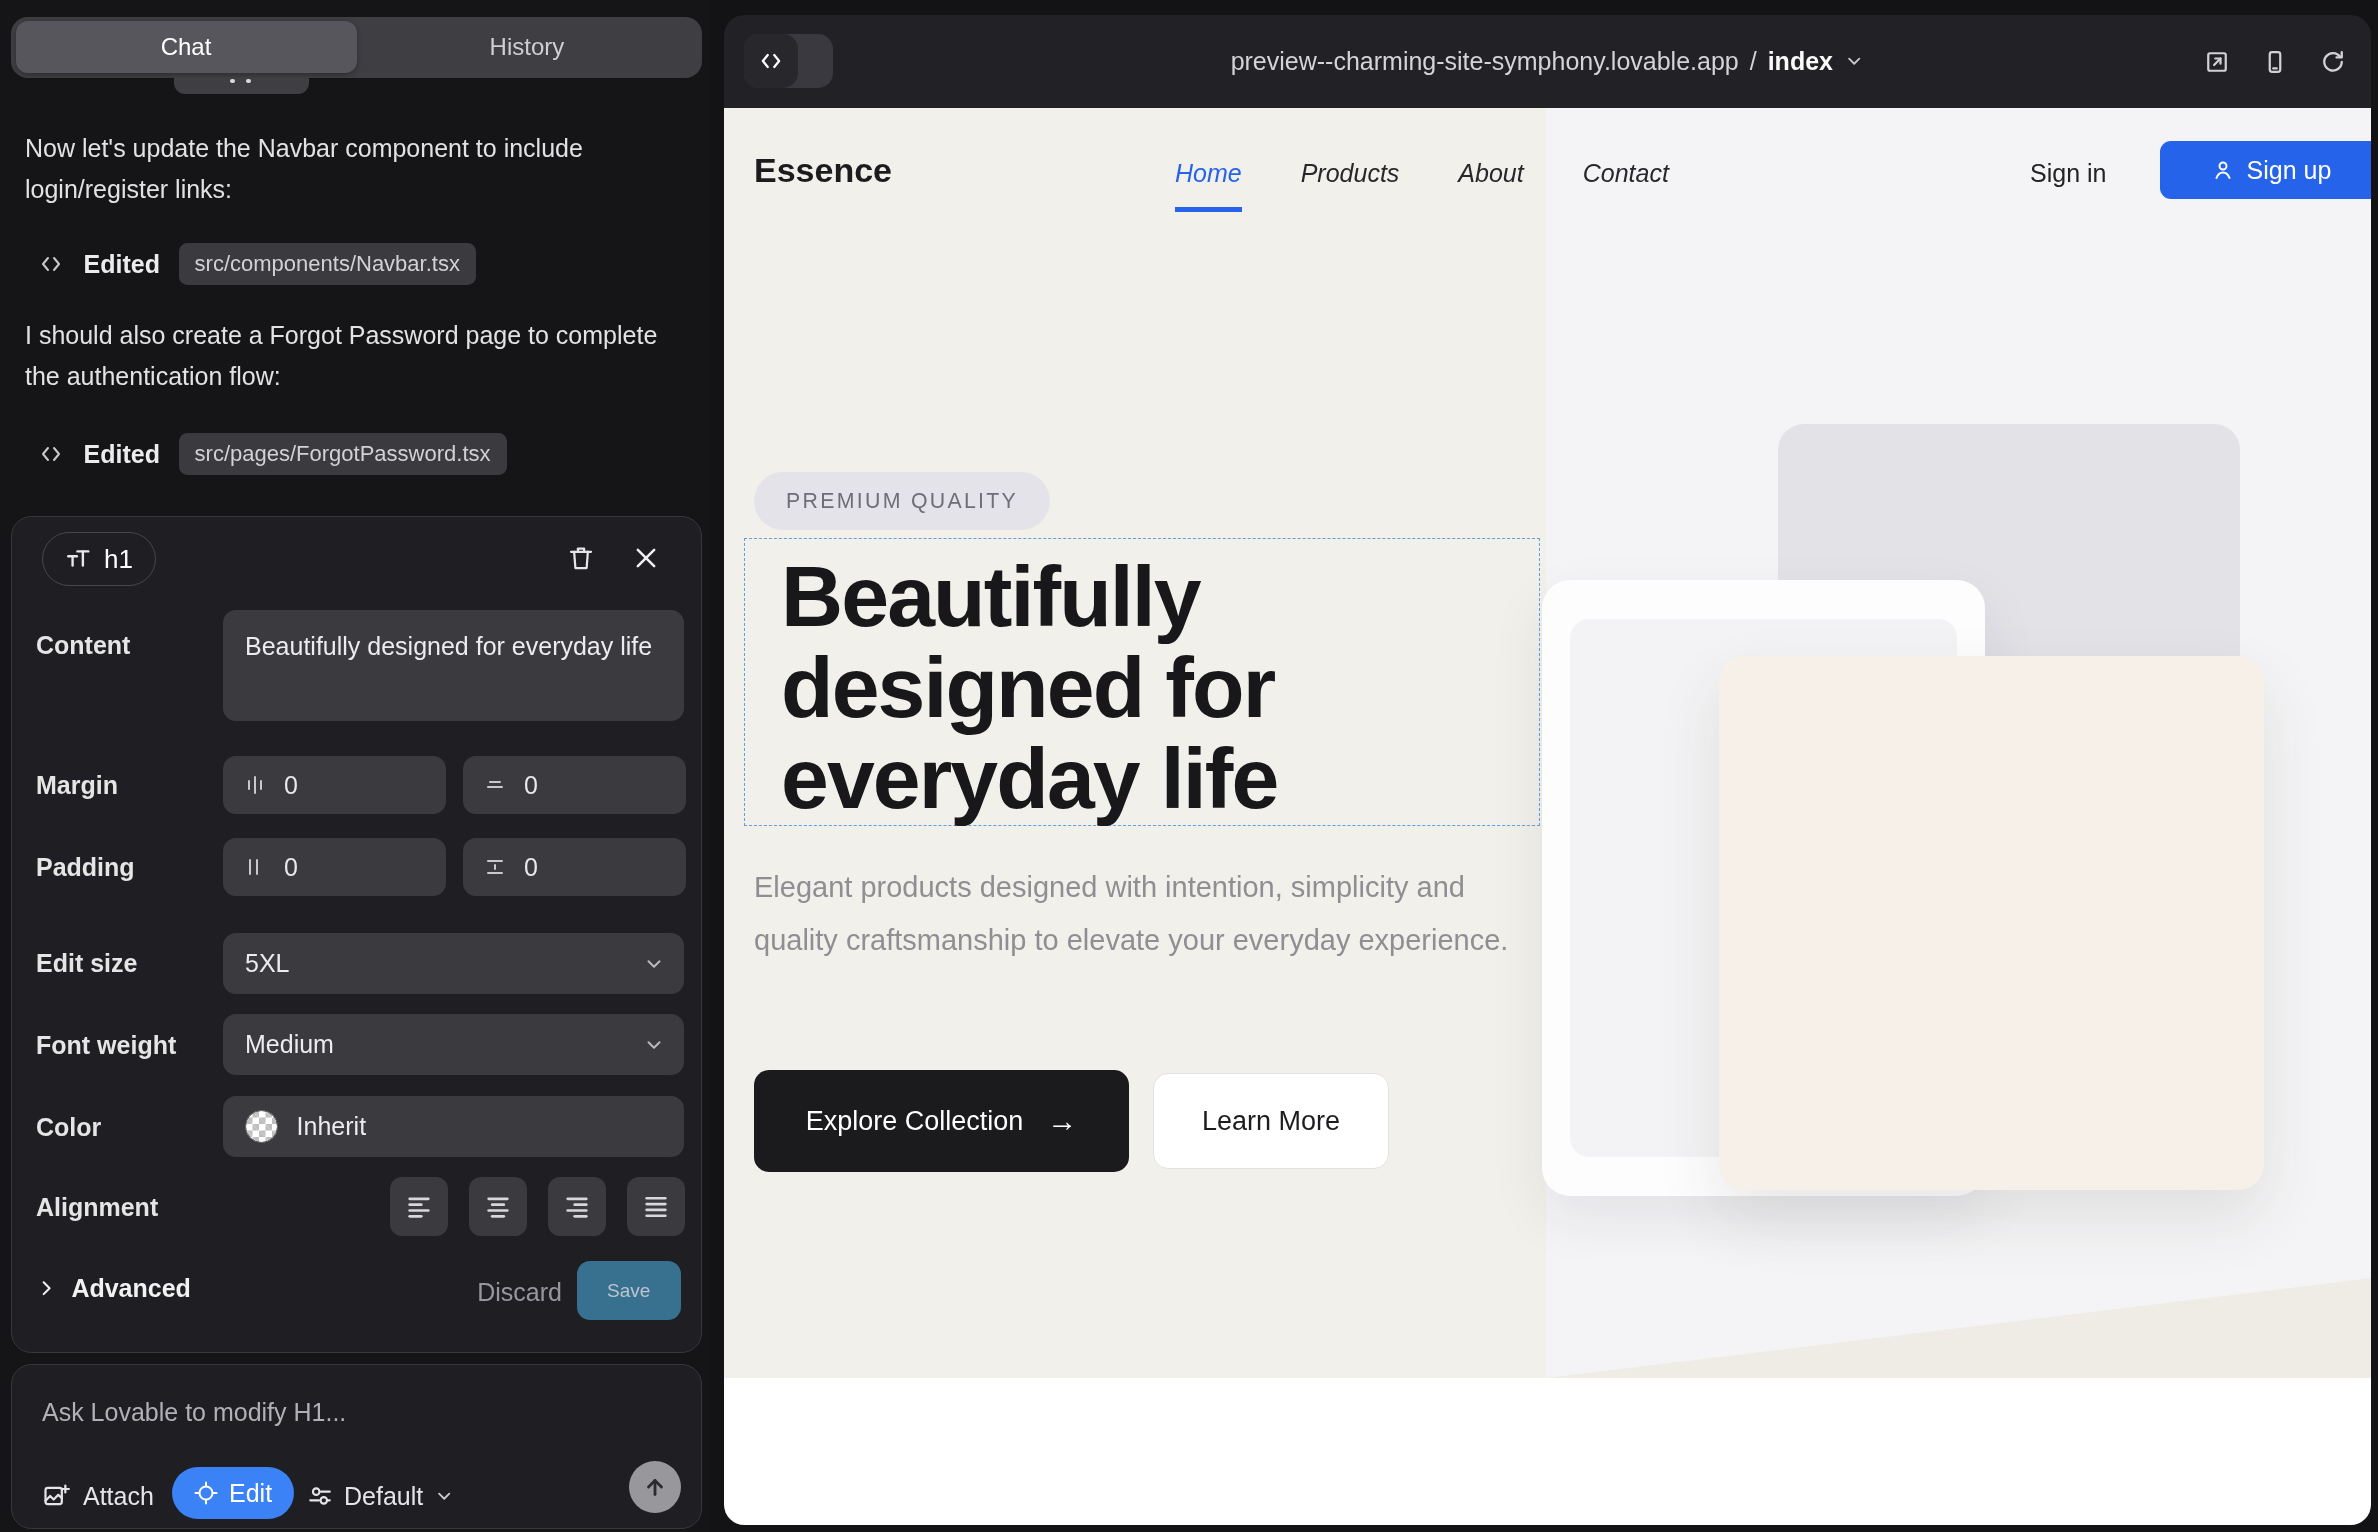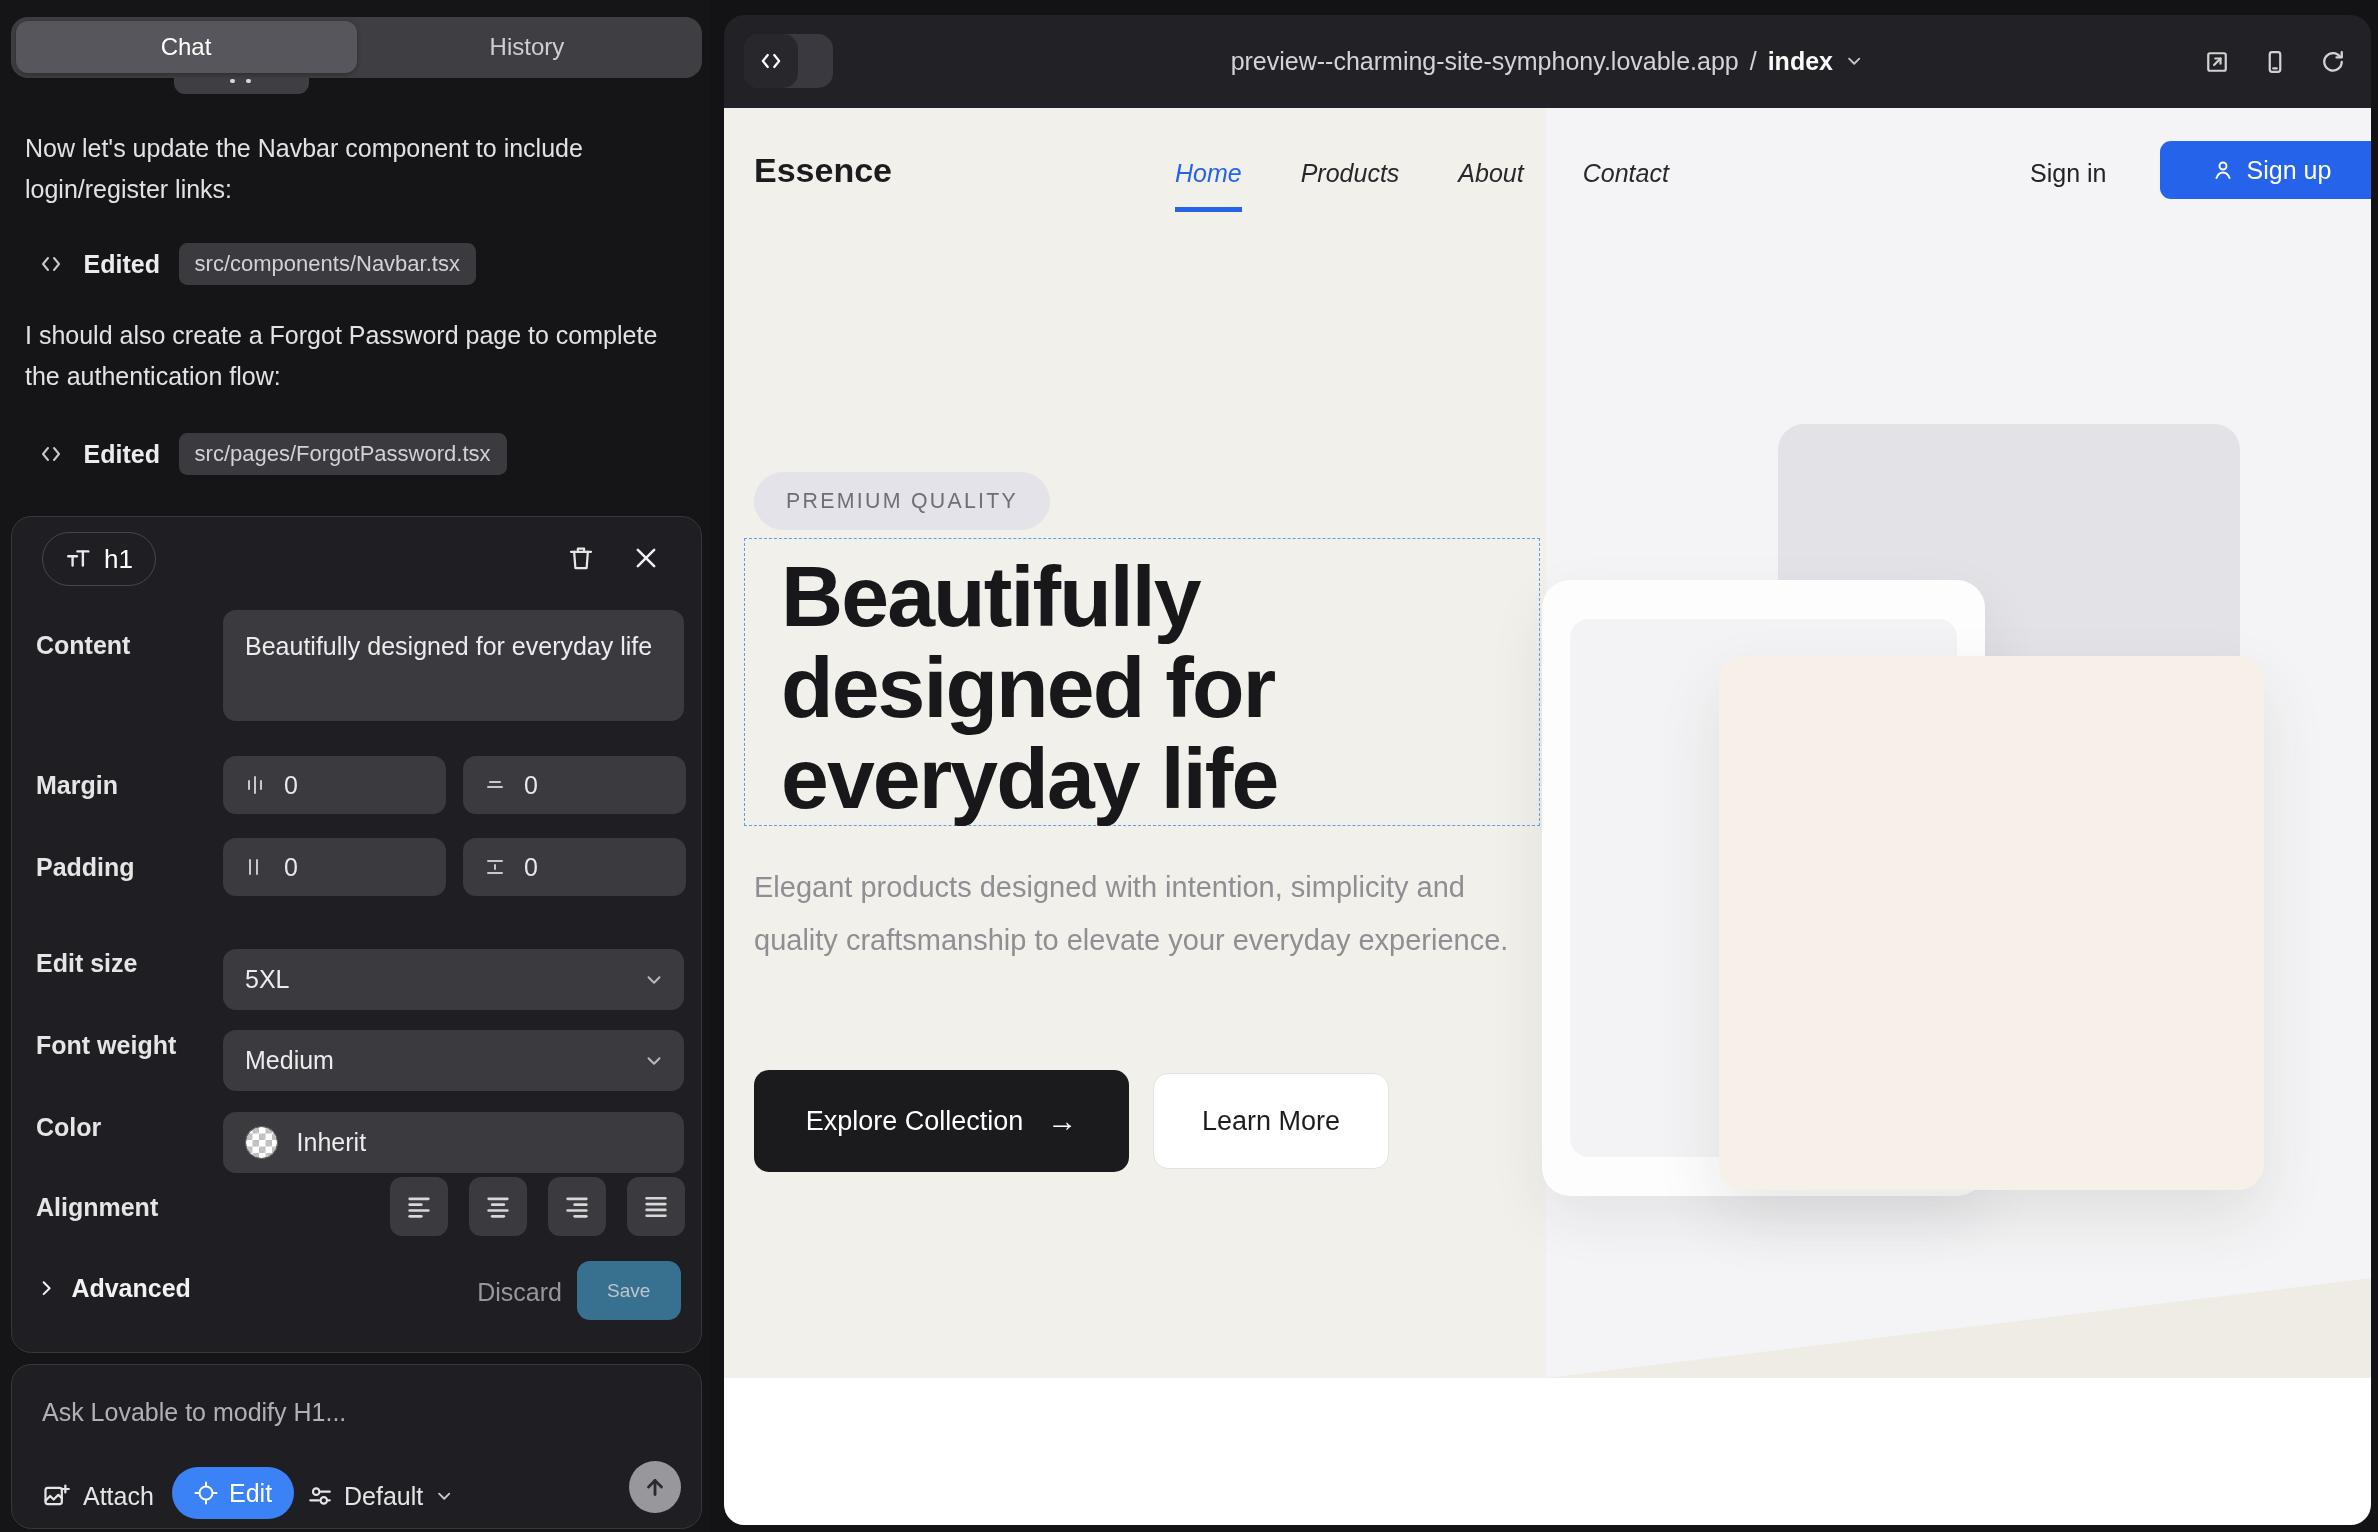--- a/index.html
+++ b/index.html
@@ -24,21 +24,21 @@
 
   
   .editor-card { position:absolute; left:11px; top:516px; width:691px; height:837px; background:#1f1f23; border:1.9px solid #38383c; border-radius:20.4px; }
   .tag-chip { position:absolute; left:30px; top:15px; height:54px; padding:0 22px; border:1.9px solid #46464b; border-radius:28px; display:inline-flex; align-items:center; gap:13px;justify-content:center; }
   .tag-chip .tag { font-size:26px; color:#ffffff; }
   .icon-btn { position:absolute; width:37px; height:37px; display:flex; align-items:center; justify-content:center; }
   .field-label { position:absolute; left:24px; font-size:25px; line-height:32px; color:#e5e5e5; font-weight:700; }
   .content-field { position:absolute; left:211px; top:93px; width:461px; height:111px; background:#3a3a3f; border-radius:13px; padding:16.7px 22px; font-size:25px; line-height:39px; color:#ececef; }
   .num-field { position:absolute; width:223px; height:58px; background:#3a3a3f; border-radius:13px; display:flex; align-items:center; gap:16.7px; padding-left:20.4px; }
   .num-field .val { font-size:25px; color:#e9e9eb; }
-  .select-field { position:absolute; left:211px; width:461px; height:61px; background:#3a3a3f; border-radius:13px; display:flex; align-items:center; padding-left:22px; font-size:25px; color:#ececef;margin-top:16px; }
+  .select-field { position:absolute; left:211px; width:461px; height:61px; background:#3a3a3f; border-radius:13px; display:flex; align-items:center; padding-left:22px; font-size:25px; color:#ececef; }
   .select-field .chev { position:absolute; right:18.6px; }
   .swatch { width:33px; height:33px; border-radius:50%; margin-right:18.6px; border:0.9px solid #55555a;
     background-image:linear-gradient(45deg,#bfbfbf 25%,transparent 25%,transparent 75%,#bfbfbf 75%),linear-gradient(45deg,#bfbfbf 25%,#ffffff 25%,#ffffff 75%,#bfbfbf 75%);
     background-size:13px 13px; background-position:0 0,6.5px 6.5px; background-color:#fff; }
   .align-btn { position:absolute; top:660px; width:58px; height:59px; background:#3a3a3f; border-radius:12px; display:flex; align-items:center; justify-content:center; }
   .advanced { position:absolute; left:24px; top:757px; display:flex; align-items:center; gap:15px; font-size:25px; font-weight:600; color:#f2f2f3; }
   .discard { position:absolute; right:139px; top:761px; font-size:25px; color:#97979d; }
   .save-btn { position:absolute; right:20.4px; top:744px; width:104px; height:59px; background:#38708f; border-radius:13px; display:flex; align-items:center; justify-content:center; font-size:19px; color:#bcc5cd; }
 
   

